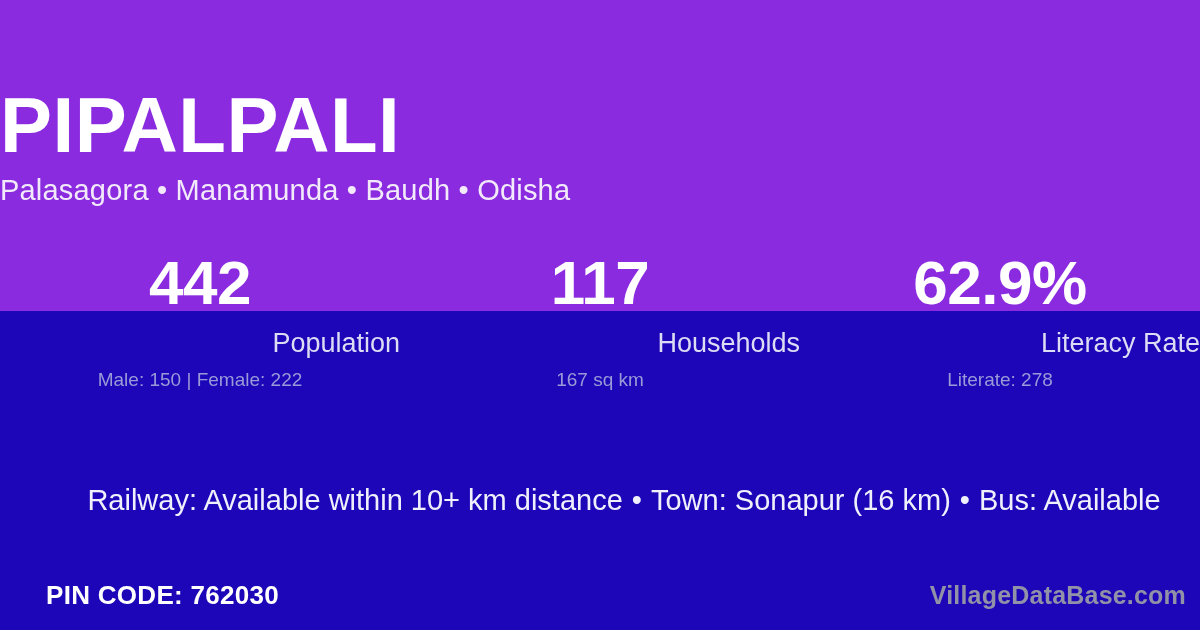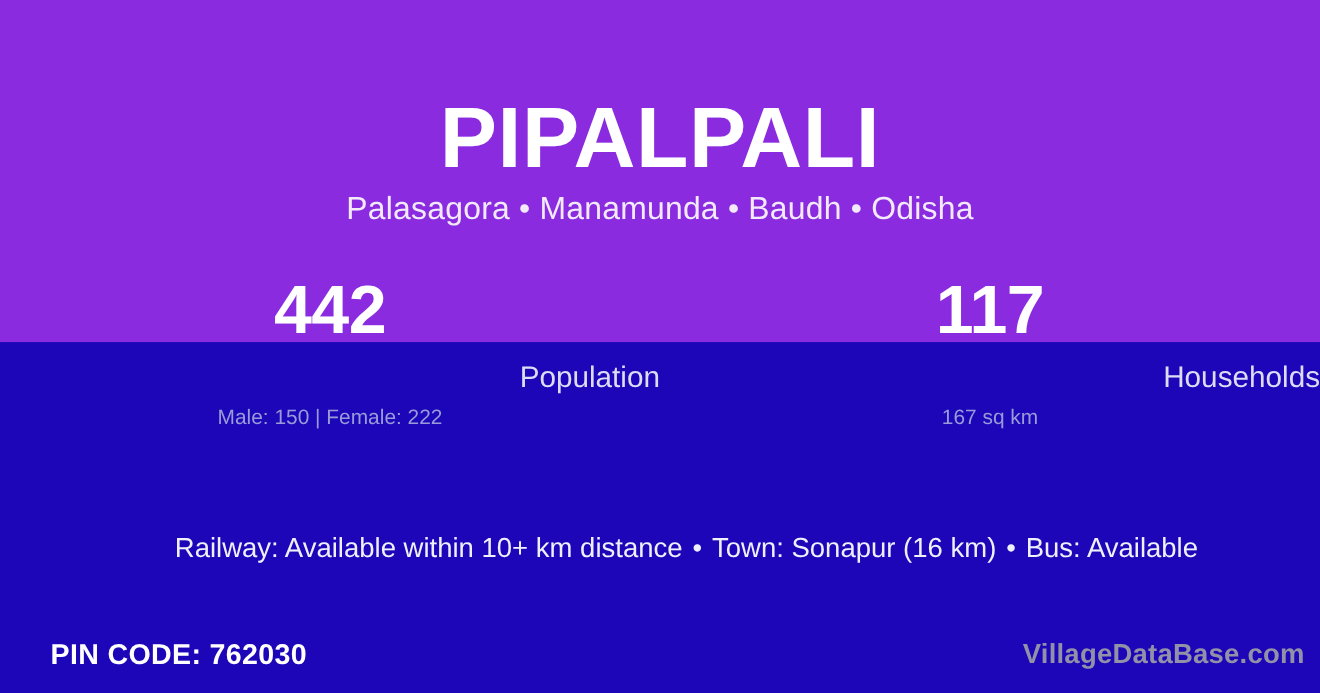--- a/index.html
+++ b/index.html
@@ -36,21 +36,21 @@
     z-index: 0;
   }
 
   
   .header {
     position: absolute;
     left: 0;
     top: 0;
     width: 1200px;
     z-index: 2;
-    text-align: center;
+    text-align: left;
   }
 
   .village-title {
     margin-top: 86px;
     font-size: 78px;
     font-weight: bold;
     line-height: 1.0;
     color: #FFFFFF;
     letter-spacing: 0.5px;
   }
@@ -104,21 +104,21 @@
     color: #9A9AD8;
   }
 
   
   .amenities {
     position: absolute;
     left: 0;
     top: 486px;
     width: 1200px;
     text-align: center;
-    font-size: 25px;
+    font-size: 29px;
     line-height: 1.0;
     color: #F0F0FC;
     z-index: 2;
     white-space: nowrap;
     padding-left: 48px;
   }
 
   .amenities .sep {
     display: inline-block;
     padding: 0 9px;
@@ -175,20 +175,25 @@
       <div class="stat-label">Population</div>
       <div class="stat-sub">Male: 150 | Female: 222</div>
     </div>
 
     <div class="stat">
       <div class="stat-value">117</div>
       <div class="stat-label">Households</div>
       <div class="stat-sub">167 sq km</div>
     </div>
 
+    <div class="stat">
+      <div class="stat-value">62.9%</div>
+      <div class="stat-label">Literacy Rate</div>
+      <div class="stat-sub">Literate: 278</div>
+    </div>
 
   </div>
 
   <div class="amenities"><span>Railway: Available within 10+ km distance</span><span class="sep">•</span><span>Town: Sonapur (16 km)</span><span class="sep">•</span><span>Bus: Available</span></div>
 
   <div class="footer">
     <div class="pin-code">PIN CODE: 762030</div>
     <div class="brand">VillageDataBase.com</div>
   </div>
 

